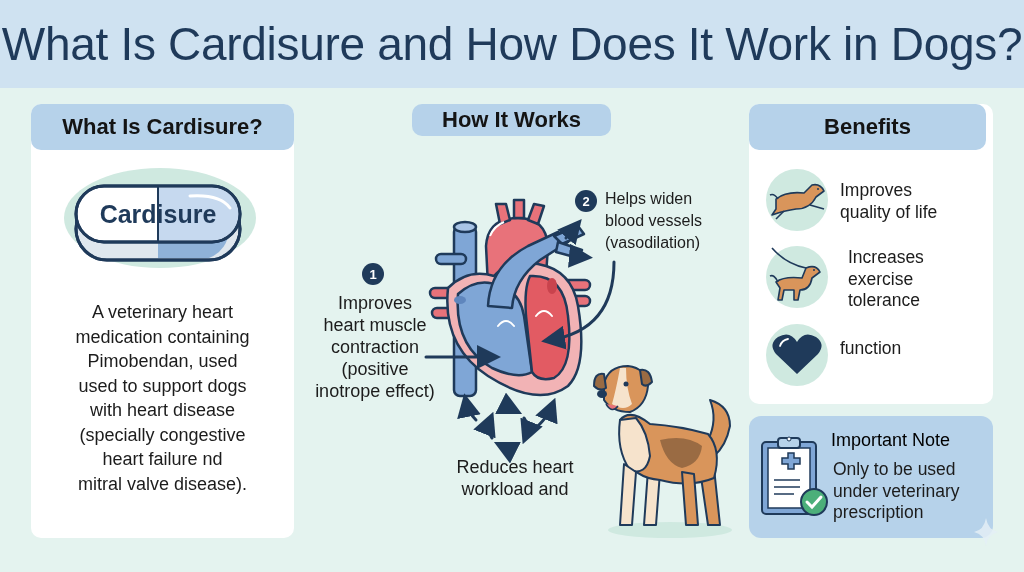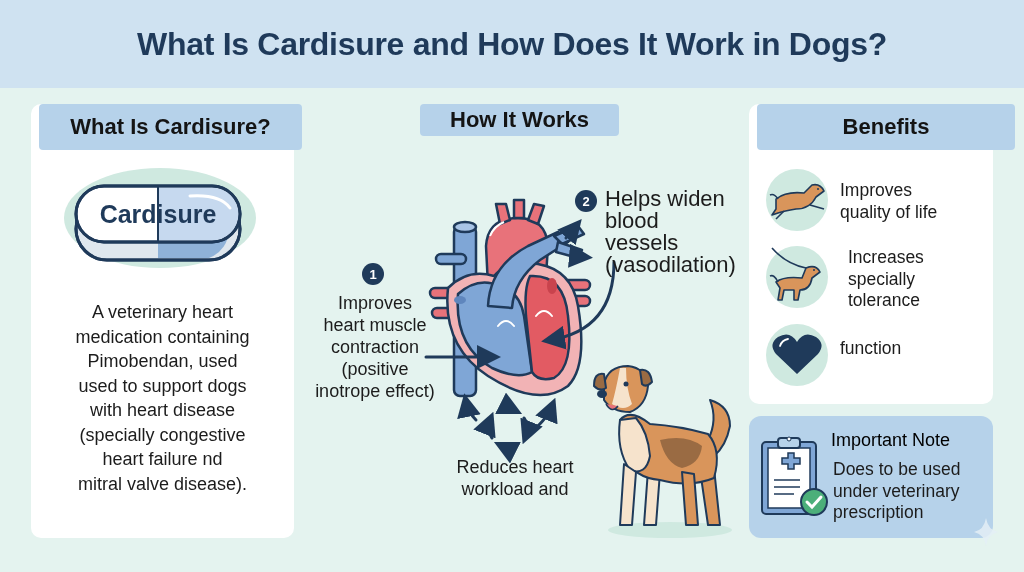--- a/index.html
+++ b/index.html
@@ -10,50 +10,50 @@
     position: relative;
     color: #1c1c1c;
   }
   .header {
     position: absolute; left: 0; top: 0; width: 1024px; height: 88px;
     background: #cfe2f1;
     display: flex; align-items: center; justify-content: center;
   }
   .header h1 {
     font-family: "Liberation Sans", sans-serif;
-    font-weight: 700; font-size: 32px; color: #1f3a5a;
+    font-weight: 400; font-size: 46px; color: #1f3a5a;
     letter-spacing: -0.3px;
   }
   
   .card-left {
     position: absolute; left: 31px; top: 104px; width: 263px; height: 434px;
     background: #ffffff; border-radius: 10px;
   }
   .pill-head {
-    position: absolute; background: #b6d2ea; border-radius: 4px;
-    display: flex; align-items: center; justify-content: center;
-    font-weight: 700; font-size: 22px; color: #141414; margin-left: 8px;
+    position: absolute; background: #b6d2ea; border-radius: 10px;
+    display: flex; align-items: center; justify-content: center;
+    font-weight: 700; font-size: 22px; color: #141414;
   }
   .left-head { left: 31px; top: 104px; width: 263px; height: 46px; }
   .how-head { left: 412px; top: 104px; width: 199px; height: 32px; }
-  .ben-head { left: 749px; top: 104px; width: 258px; height: 46px; }
+  .ben-head { left: 749px; top: 104px; width: 237px; height: 46px; }
 
   .left-desc {
     position: absolute; left: 40px; top: 300px; width: 245px;
     text-align: center; font-size: 18px; line-height: 24.5px; color: #1c1c1c;
   }
 
   
   .step-badge {
     position: absolute; width: 22px; height: 22px; border-radius: 50%;
     background: #1f3a5a; color: #fff; font-weight: 700; font-size: 13px;
     display: flex; align-items: center; justify-content: center;
   }
   .txt-center { position: absolute; text-align: center; font-size: 18px; line-height: 22px; color: #1c1c1c; }
-  .txt-left { position: absolute; text-align: left; font-size: 22px; line-height: 22px; color: #1c1c1c; }
+  .txt-left { position: absolute; text-align: left; font-size: 16px; line-height: 22px; color: #1c1c1c; }
 
   
   .card-ben {
     position: absolute; left: 749px; top: 104px; width: 244px; height: 300px;
     background: #ffffff; border-radius: 10px;
   }
   .ben-icon {
     position: absolute; width: 62px; height: 62px; border-radius: 50%;
     background: #cfe9e0;
     display: flex; align-items: center; justify-content: center;
@@ -243,21 +243,21 @@
     <path d="M6 2 Q20 18 40 22" stroke="#1f3a5a" stroke-width="1.6" fill="none"></path>
     <g stroke="#1f3a5a" stroke-width="1.6" fill="#d9955b" stroke-linejoin="round">
       <path d="M10 36 Q18 30 36 32 L40 22 Q50 18 54 26 L46 32 Q44 44 34 44 L32 54 L28 54 L28 44 L18 44 L16 54 L12 54 L14 42 Z"></path>
       <path d="M4 30 Q8 28 12 36" fill="none"></path>
     </g>
     <circle cx="48" cy="24" r="1" fill="#1f3a5a"></circle>
   </svg>
 </div>
 <div class="ben-text" style="left:840px;top:247px;margin-left:8px;">
   <div>Increases</div>
-  <div>specially</div>
+  <div>exercise</div>
   <div>tolerance</div>
 </div>
 
 <div class="ben-icon" style="left:766px;top:324px;">
   <svg width="62" height="62" viewBox="0 0 62 62">
     <path d="M31 50 L10 30 Q2 20 12 13 Q24 6 31 18 Q38 6 50 13 Q60 20 52 30 Z" fill="#1f3a5a"></path>
     <path d="M14 22 Q16 16 22 15" stroke="#ffffff" stroke-width="1.8" fill="none" stroke-linecap="round"></path>
   </svg>
 </div>
 <div class="ben-text" style="left:840px;top:338px;">
@@ -274,21 +274,21 @@
     <path d="M22 24 h6 v-5 h6 v5 h6 v6 h-6 v5 h-6 v-5 h-6 Z" fill="#7fa6d6" stroke="#1f3a5a" stroke-width="1.5"></path>
     <line x1="14" y1="46" x2="40" y2="46" stroke="#1f3a5a" stroke-width="1.5"></line>
     <line x1="14" y1="53" x2="40" y2="53" stroke="#1f3a5a" stroke-width="1.5"></line>
     <line x1="14" y1="60" x2="34" y2="60" stroke="#1f3a5a" stroke-width="1.5"></line>
     <circle cx="54" cy="68" r="13" fill="#4caf7a" stroke="#1f3a5a" stroke-width="2"></circle>
     <path d="M47 68 L52 73 L61 63" stroke="#ffffff" stroke-width="3" fill="none" stroke-linecap="round"></path>
   </svg>
 </div>
 <div class="note-title">Important Note</div>
 <div class="note-body">
-  <div>Does to be used</div>
+  <div>Only to be used</div>
   <div>under veterinary</div>
   <div>prescription</div>
 </div>
 
 <div style="position:absolute;left:974px;top:518px;">
   <svg width="24" height="28" viewBox="0 0 24 28">
     <path d="M12 0 Q14 12 24 14 Q14 16 12 28 Q10 16 0 14 Q10 12 12 0 Z" fill="#e4eef6" opacity="0.85"></path>
   </svg>
 </div>
 

